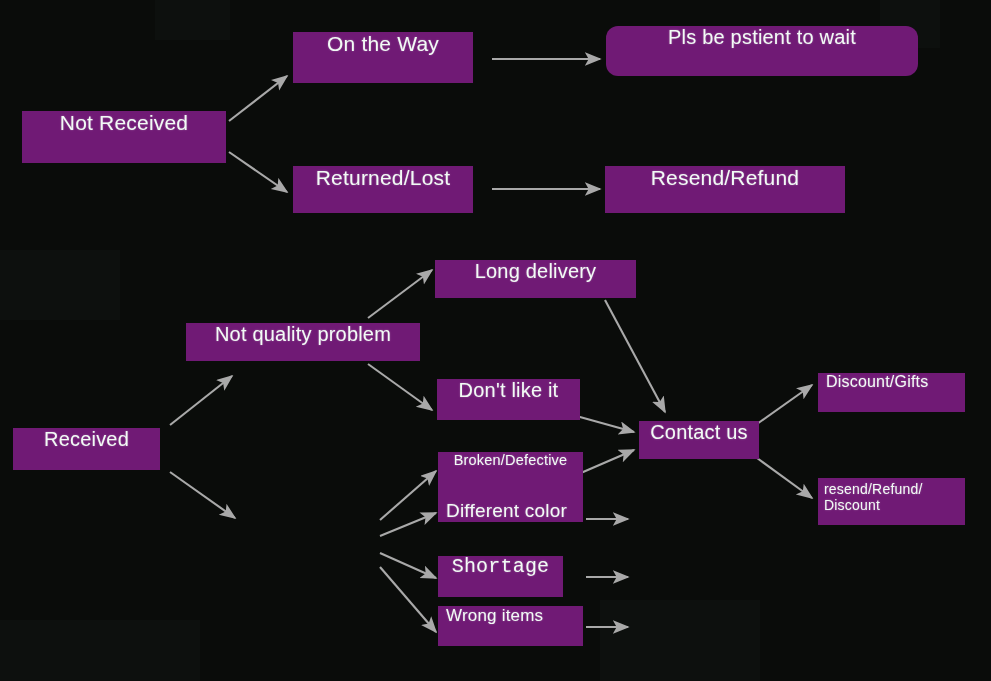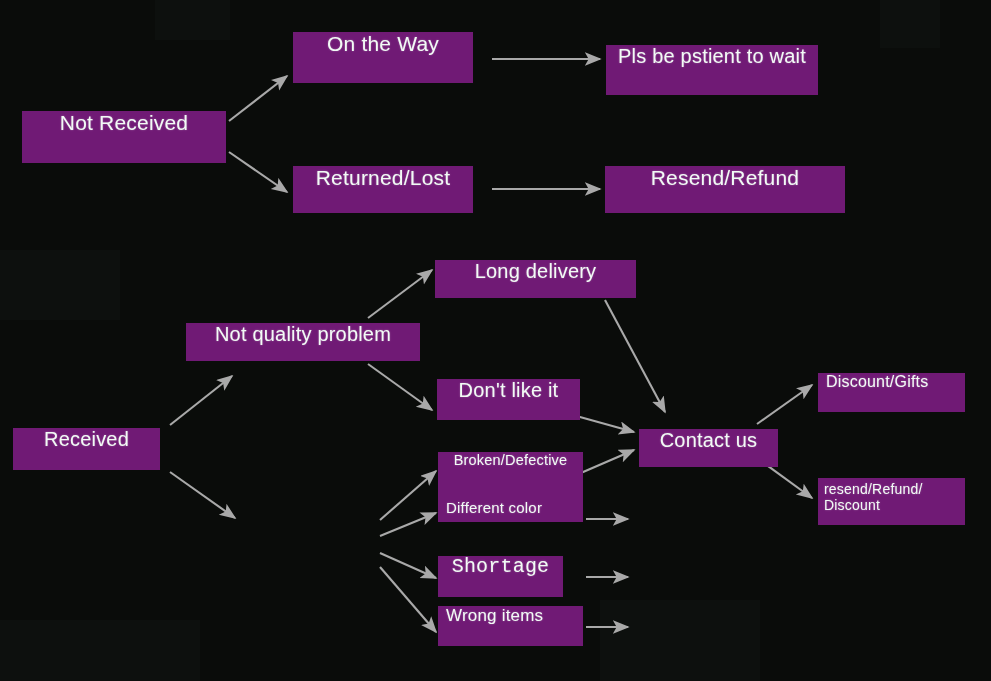--- a/index.html
+++ b/index.html
@@ -108,21 +108,21 @@
   </svg>
 
   <div class="node center" style="left:22px;top:111px;width:204px;height:52px;font-size:21px;">
     <span>Not Received</span>
   </div>
 
   <div class="node center" style="left:293px;top:32px;width:180px;height:51px;font-size:21px;">
     <span>On the Way</span>
   </div>
 
-  <div class="node center" style="left:606px;top:45px;width:212px;height:50px;font-size:20px;">
+  <div class="node center" style="left:606px;top:26px;width:312px;height:50px;font-size:20px;border-radius:12px;">
     <span>Pls be pstient to wait</span>
   </div>
 
   <div class="node center" style="left:605px;top:166px;width:240px;height:47px;font-size:21px;">
     <span>Resend/Refund</span>
   </div>
 
   <div class="node center" style="left:293px;top:166px;width:180px;height:47px;font-size:21px;">
     <span>Returned/Lost</span>
   </div>
@@ -141,33 +141,33 @@
   </div>
 
   <div class="node center" style="left:437px;top:379px;width:143px;height:41px;font-size:20px;">
     <span>Don't like it</span>
   </div>
 
   <div class="node center" style="left:438px;top:452px;width:145px;height:48px;font-size:14.5px;">
     <span>Broken/Defective</span>
   </div>
 
-  <div class="node left" style="left:438px;top:500px;width:145px;height:22px;font-size:15px;padding-left:8px;">
+  <div class="node left" style="left:438px;top:500px;width:145px;height:22px;font-size:19px;padding-left:8px;">
     <span>Different color</span>
   </div>
 
   <div class="node center" style="left:438px;top:556px;width:125px;height:41px;font-size:20px;font-family:Liberation Mono, monospace;">
     <span>Shortage</span>
   </div>
 
   <div class="node left" style="left:438px;top:606px;width:145px;height:40px;font-size:17px;padding-left:8px;">
     <span>Wrong items</span>
   </div>
 
-  <div class="node center" style="left:639px;top:421px;width:139px;height:38px;font-size:20px;margin-top:8px;">
+  <div class="node center" style="left:639px;top:421px;width:120px;height:38px;font-size:20px;">
     <span>Contact us</span>
   </div>
 
   <div class="node left" style="left:818px;top:373px;width:147px;height:39px;font-size:16px;padding-left:8px;">
     <span>Discount/Gifts</span>
   </div>
 
   <div class="node wrap" style="left:818px;top:478px;width:147px;height:47px;font-size:14px;padding:4px 0 0 6px;">
     <span>resend/Refund/</span>
     <br>

